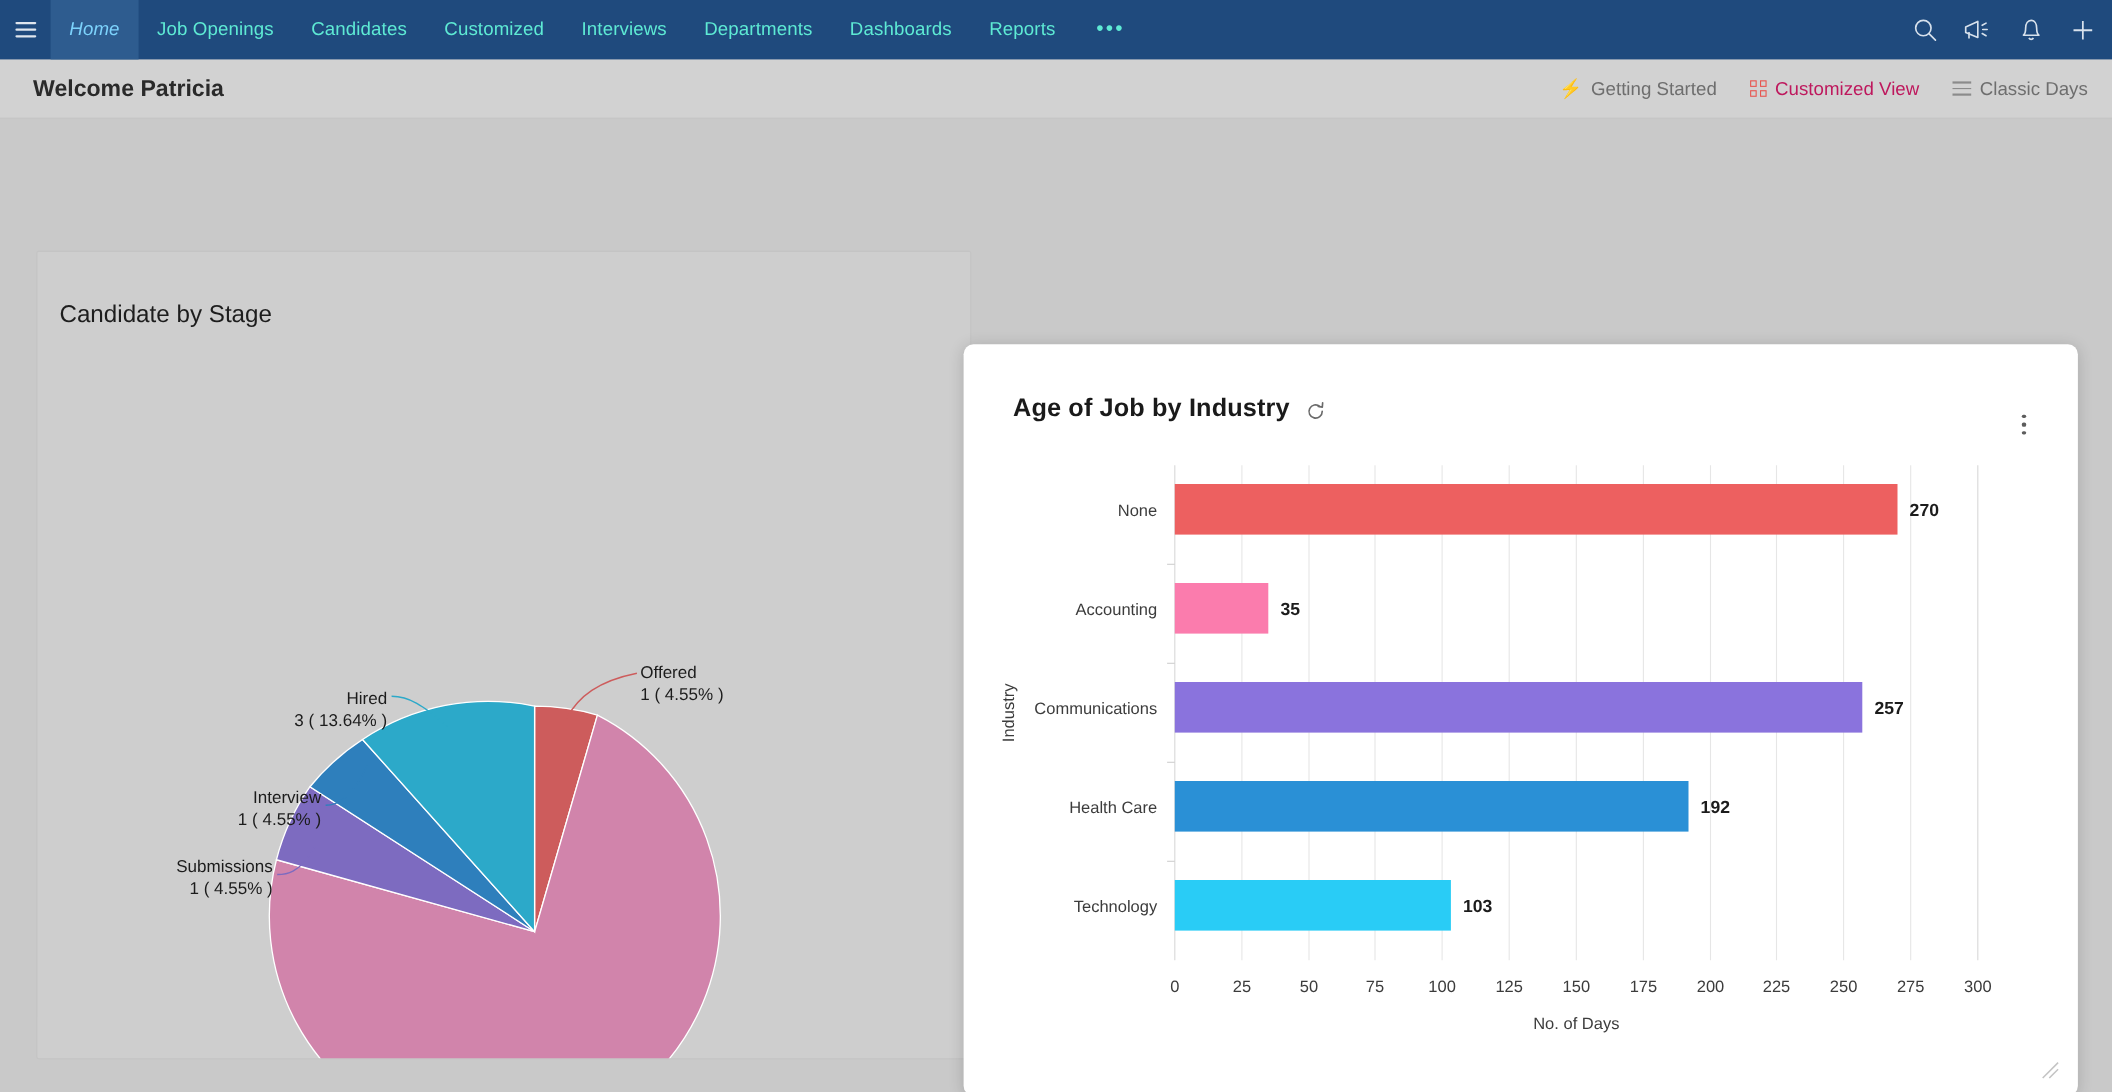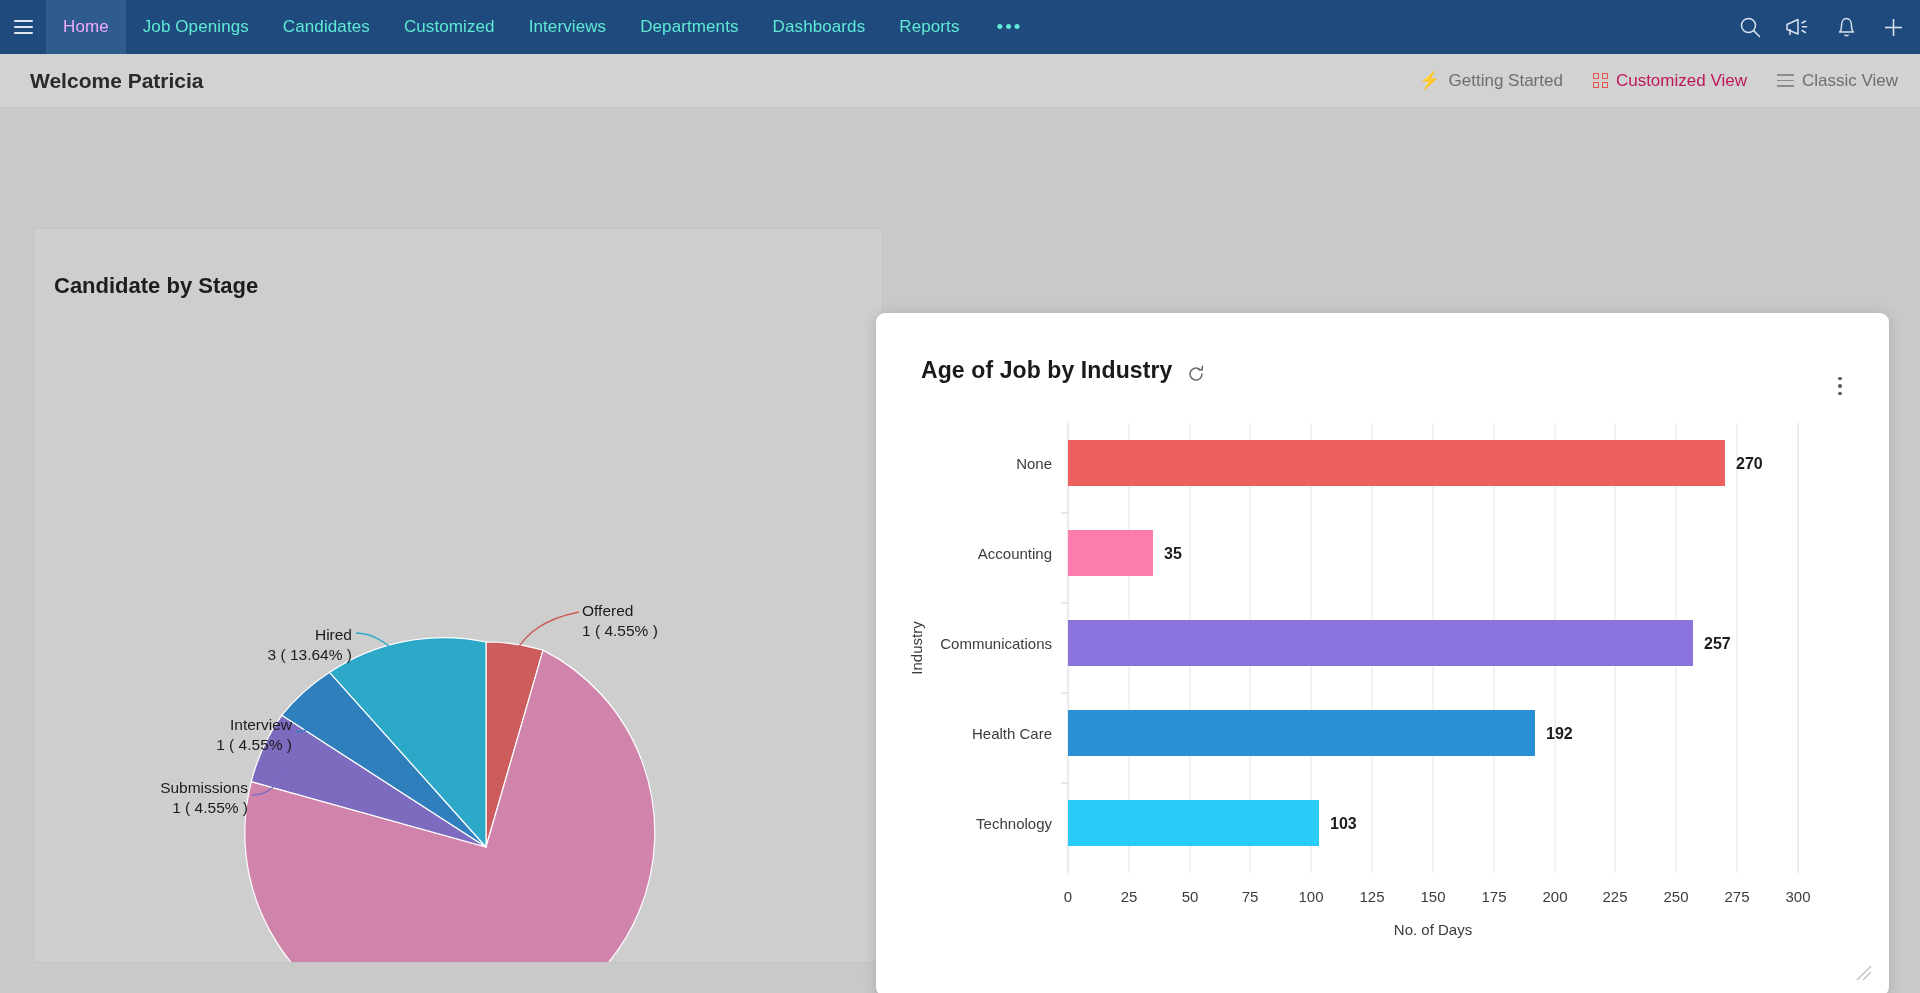--- a/index.html
+++ b/index.html
@@ -32,21 +32,22 @@
     display: flex; align-items: center;
     padding: 0 17px;
     color: #5eead4;
     font-size: 17px;
     letter-spacing: .1px;
     cursor: pointer;
     white-space: nowrap;
   }
   .navitem.active {
     background: #2e5c8f;
-    color: #f0abfc;
+    color: #7dd3fc;
+    font-style: italic;
   }
   .navitem.dots { font-size: 19px; letter-spacing: 2px; padding: 0 20px; }
   .nav-right {
     margin-left: auto;
     display: flex; align-items: center;
     padding-right: 14px;
     gap: 22px;
   }
   .nav-ico { cursor: pointer; display: flex; align-items: center; }
 
@@ -90,21 +91,21 @@
     position: absolute;
     left: 33px; top: 120px;
     width: 850px; height: 735px;
     background: #cecece;
     border: 1px solid #c4c4c4;
     border-radius: 2px;
     overflow: hidden;
   }
   .pie-title {
     position: absolute; left: 20px; top: 44px;
-    font-size: 22px; font-weight: 700; color: #1d1d1d;
+    font-size: 22px; font-weight: 400; color: #1d1d1d;
   }
   .pie-wrap { position: absolute; left: 0; top: 0; width: 850px; height: 735px; }
 
   
   .bar-card {
     position: absolute;
     left: 876px; top: 205px;
     width: 1013px; height: 683px;
     background: #ffffff;
     border-radius: 9px;
@@ -218,21 +219,21 @@
           <span></span>
         </span>
       <span>Customized View</span>
     </div>
     <div class="wbtn muted">
       <span class="lines-ico">
           <i></i>
           <i></i>
           <i></i>
         </span>
-      <span>Classic View</span>
+      <span>Classic Days</span>
     </div>
   </div>
 </div>
 
 <div class="canvas">
 
   <div class="pie-card">
     <div class="pie-title">Candidate by Stage</div>
     <svg class="pie-wrap" viewBox="0 0 850 735">
 

